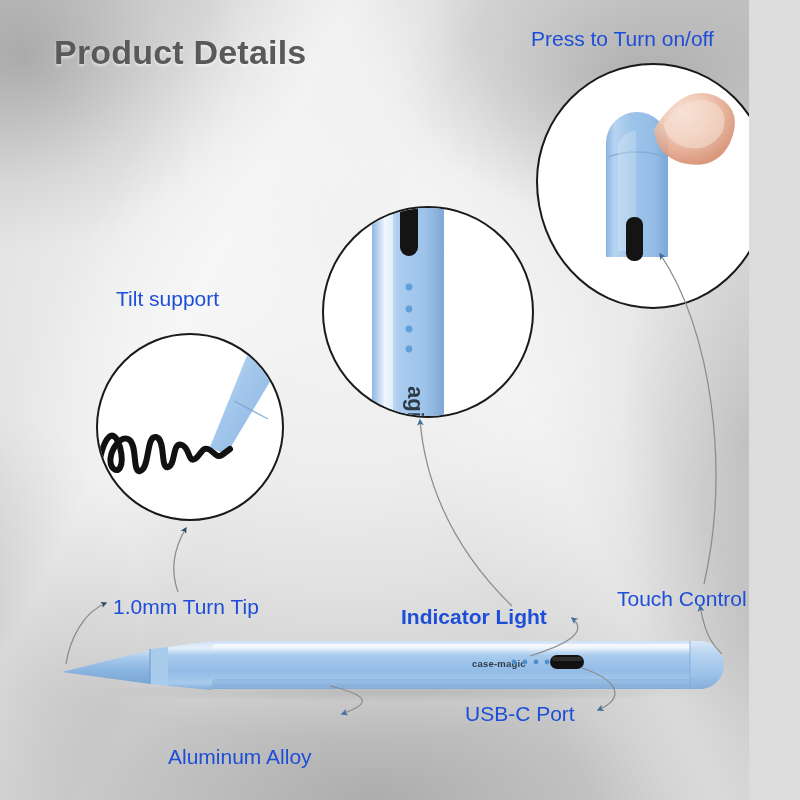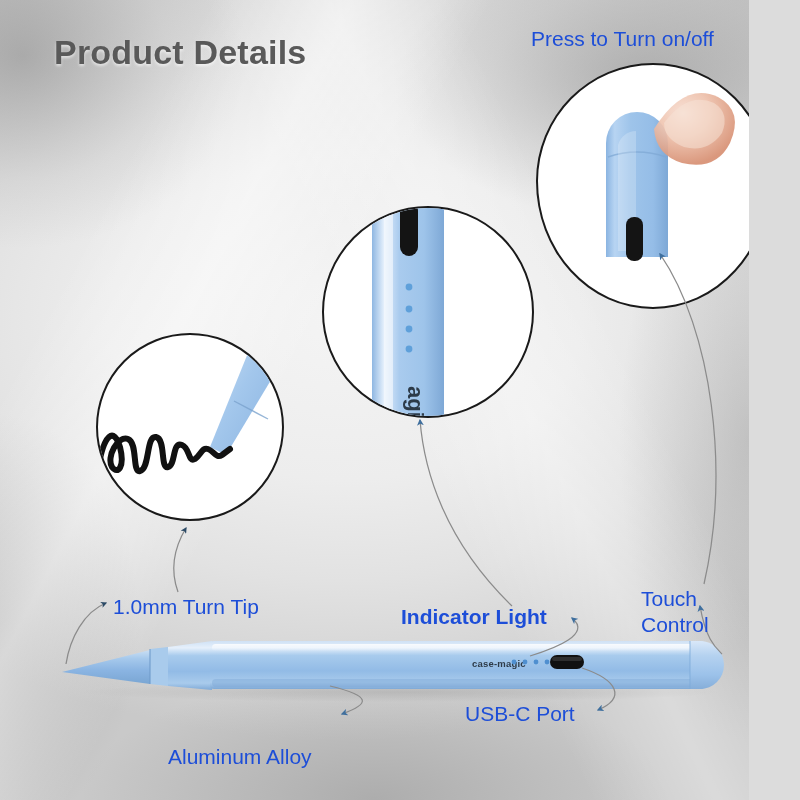--- a/index.html
+++ b/index.html
@@ -54,21 +54,21 @@
   
   .label{
     position:absolute;color:#1d4ed8;font-size:21px;line-height:26px;
     white-space:pre-line;
   }
   #lbl-press{left:531px;top:26px;}
   #lbl-blue{left:288px;top:150px;}
   #lbl-tilt{left:116px;top:286px;}
   #lbl-finetip{left:113px;top:594px;}
   #lbl-indicator{left:401px;top:604px;font-weight:bold;}
-  #lbl-touch{left:617px;top:586px;margin-left:24px;}
+  #lbl-touch{left:617px;top:586px;}
   #lbl-alum{left:168px;top:744px;}
   #lbl-usbc{left:465px;top:701px;}
 
   
   .circle{position:absolute;border-radius:50%;background:#fff;border:2.6px solid #1a1a1a;overflow:hidden;}
   #circle-tilt{left:96px;top:333px;width:184px;height:184px;}
   #circle-blue{left:322px;top:206px;width:208px;height:208px;}
   #circle-press{left:536px;top:63px;width:230px;height:242px;border-radius:50% 50% 50% 50%/48% 48% 52% 52%;}
 
   svg.abs{position:absolute;left:0;top:0;overflow:visible;}
@@ -252,19 +252,20 @@
 
       <path d="M700 606 C706 640 716 648 722 654" marker-start="url(#arrB)"></path>
 
       <path d="M342 714 C370 704 372 696 330 686" marker-start="url(#arrB)"></path>
 
       <path d="M598 710 C626 698 618 680 582 668" marker-start="url(#arrB)"></path>
     </g>
   </svg>
 
   <div class="label" id="lbl-press">Press to Turn on/off</div>
+  <div class="label" id="lbl-tilt">Tilt support</div>
   <div class="label" id="lbl-finetip">1.0mm Turn Tip</div>
   <div class="label" id="lbl-indicator">Indicator Light</div>
   <div class="label" id="lbl-touch">Touch Control</div>
   <div class="label" id="lbl-alum">Aluminum Alloy</div>
   <div class="label" id="lbl-usbc">USB-C Port</div>
 
 </div>
 
 </body></html>

